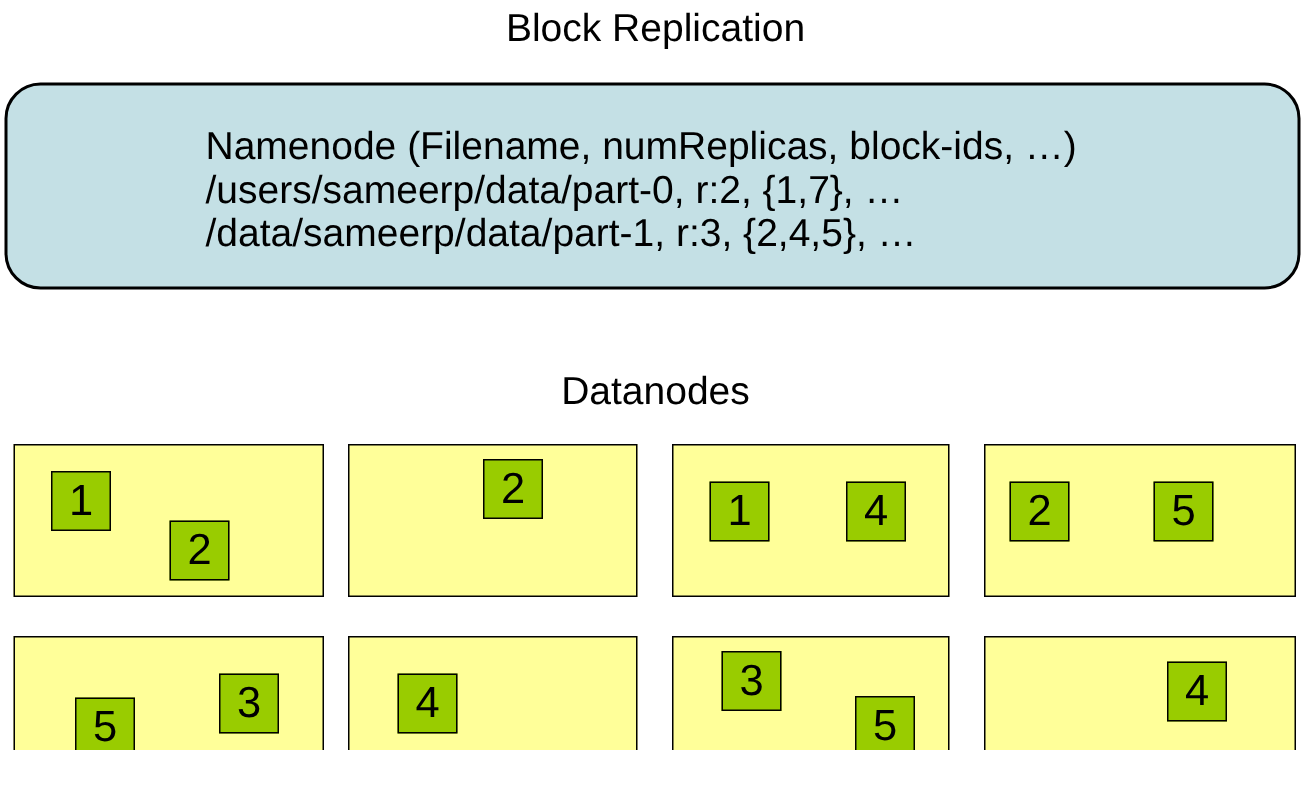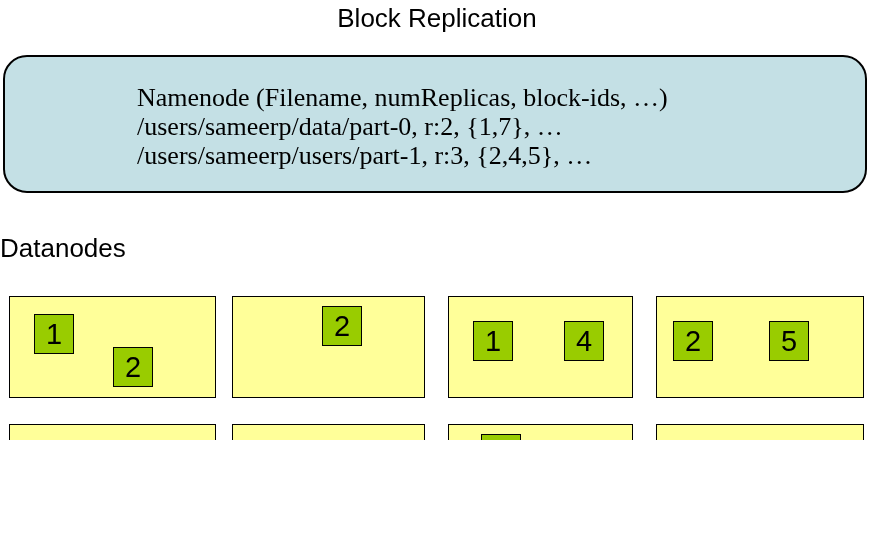--- a/index.html
+++ b/index.html
@@ -3,21 +3,21 @@
 <meta charset="utf-8">
 <style>
   html, body {
     margin: 0;
     padding: 0;
     background: #ffffff;
   }
   .canvas {
     position: relative;
     width: 874px;
-    height: 440px;
+    height: 500px;
     background: var(--background, #ffffff);
     font-family: "Liberation Sans", "DejaVu Sans", sans-serif;
     color: var(--text, #000000);
     overflow: hidden;
   }
   .page-title {
     position: absolute;
     top: 3px;
     left: 0;
     width: 100%;
@@ -35,28 +35,27 @@
     box-sizing: border-box;
     background: var(--namenode-fill, #c4e0e5);
     border: 2px solid var(--border, #000000);
     border-radius: 24px;
     padding: 26px 10px 0 132px;
   }
   .nn-line {
     font-size: 26px;
     line-height: 29px;
     white-space: nowrap;
-    font-family: Liberation Serif, serif;
   }
   .datanodes-label {
     position: absolute;
-    top: 233px;
+    top: 245px;
     left: 0;
     width: 100%;
-    text-align: left;
+    text-align: center;
     font-size: 26px;
     line-height: 30px;
     white-space: nowrap;
   }
   .datanodes-grid {
     position: absolute;
     left: 0;
     top: 0;
     width: 100%;
     height: 100%;
@@ -84,21 +83,21 @@
 </head>
 <body>
 
 <div class="canvas">
 
   <div class="page-title">Block Replication</div>
 
   <div class="namenode-box">
     <div class="nn-line">Namenode (Filename, numReplicas, block-ids, …)</div>
     <div class="nn-line">/users/sameerp/data/part-0, r:2, {1,7}, …</div>
-    <div class="nn-line">/users/sameerp/users/part-1, r:3, {2,4,5}, …</div>
+    <div class="nn-line">/data/sameerp/data/part-1, r:3, {2,4,5}, …</div>
   </div>
 
   <div class="datanodes-label">Datanodes</div>
 
   <div class="datanodes-grid">
       <div class="datanode" style="left: 9px; top: 296px; width: 207px; height: 102px;">
         <div class="block" style="left: 24px; top: 17px;">1</div>
         <div class="block" style="left: 103px; top: 50px;">2</div>
       </div>
       <div class="datanode" style="left: 232px; top: 296px; width: 193px; height: 102px;">

